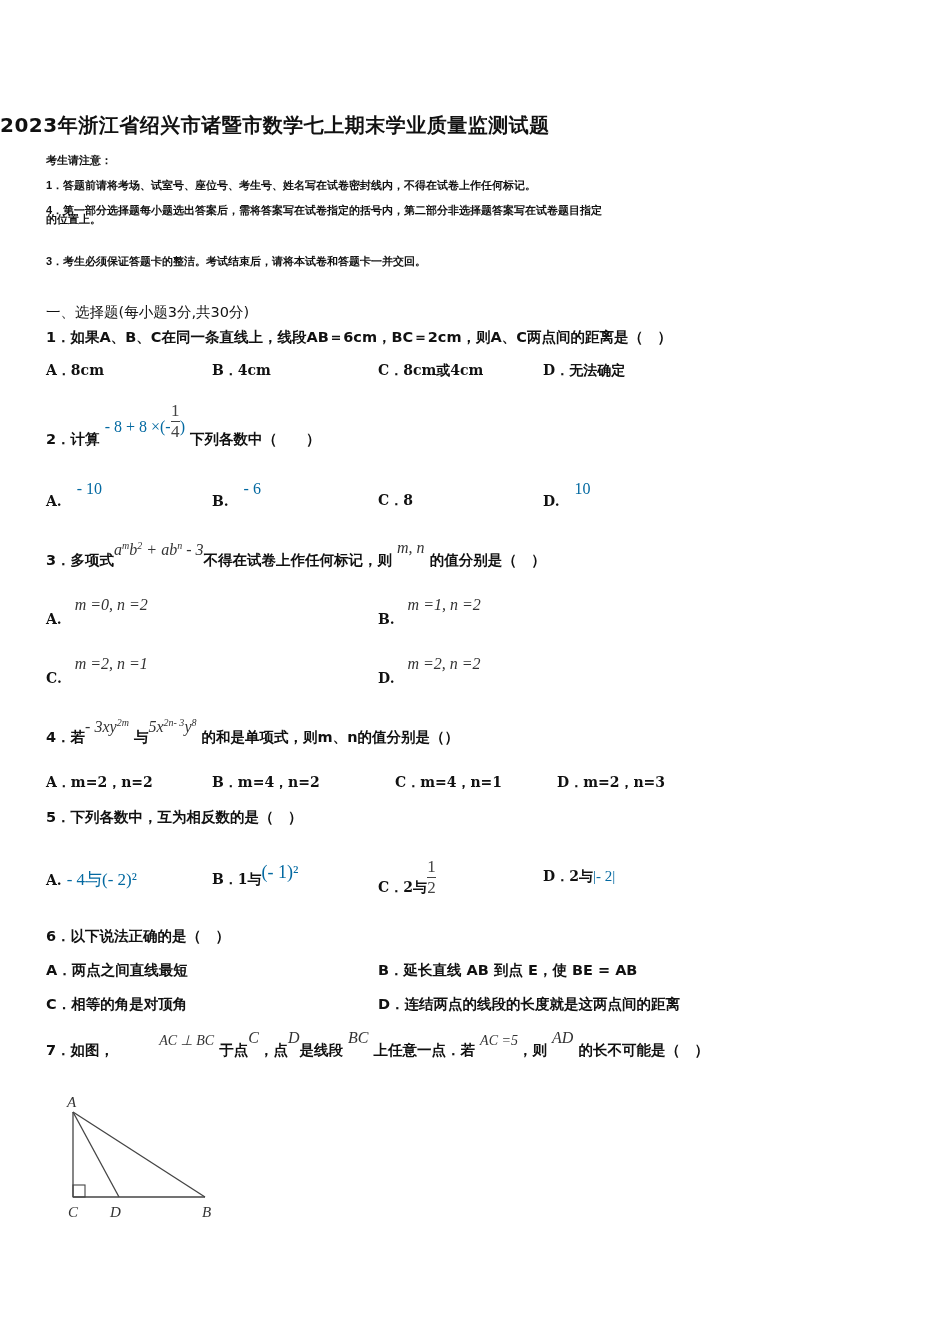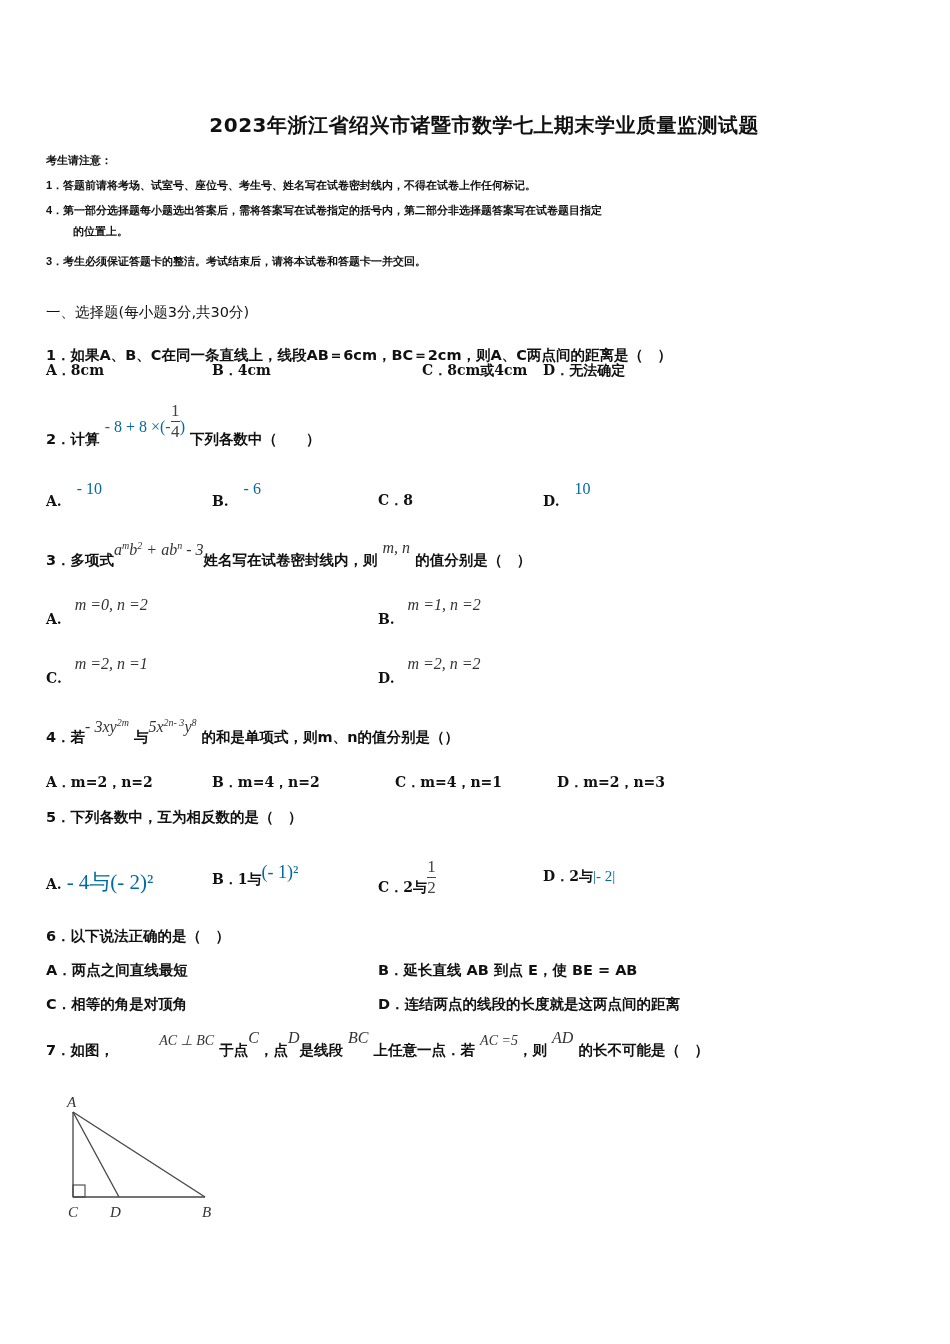--- a/index.html
+++ b/index.html
@@ -1,80 +1,80 @@
 <!DOCTYPE html>
 <html><head>
 <meta charset="utf-8">
 <style>
   html, body { margin: 0; padding: 0; background: #ffffff; }
   body { width: 950px; height: 1344px; position: relative; overflow: hidden;
          font-family: "DejaVu Serif", serif; color: #111; }
   .abs { position: absolute; white-space: nowrap; }
-  .title { font-family: "DejaVu Sans", sans-serif; font-weight: bold; font-size: 20px; left: 0; width: 759px; text-align: right; top: 112px; letter-spacing: 0.5px; }
+  .title { font-family: "DejaVu Sans", sans-serif; font-weight: bold; font-size: 20px; left: 0; width: 759px; text-align: left; top: 112px; letter-spacing: 0.5px; }
   .notice { font-family: Liberation Sans, sans-serif; font-size: 11px; font-weight: bold; left: 46px; }
   .q { font-family: "DejaVu Sans", sans-serif; font-size: 14.5px; font-weight: bold; left: 46px; }
   .opt { font-family: "DejaVu Serif", serif; font-size: 14px; font-weight: bold; }
   .math { font-family: "Liberation Serif", serif; font-weight: normal; color: #0369a1; font-size: 16px; }
   .mathi { font-family: "Liberation Serif", serif; font-style: italic; font-weight: normal; color: #333; font-size: 16px; }
   .frac { display: inline-flex; flex-direction: column; align-items: center; vertical-align: middle; font-family: "Liberation Serif", serif; font-weight: normal; color: #444; font-size: 17px; line-height: 18px; }
   .frac .bar { width: 9px; border-top: 1px solid #444; margin: 1px 0; }
   sup { font-size: 10px; }
   .figure { left: 50px; top: 1092px; width: 180px; height: 140px; }
 </style>
 </head>
 <body>
 
 <div class="abs title">2023年浙江省绍兴市诸暨市数学七上期末学业质量监测试题</div>
 
 <div class="abs notice" style="top:153px;">考生请注意：</div>
 <div class="abs notice" style="top:178px;">1．答题前请将考场、试室号、座位号、考生号、姓名写在试卷密封线内，不得在试卷上作任何标记。</div>
 <div class="abs notice" style="top:203px;">4．第一部分选择题每小题选出答案后，需将答案写在试卷指定的括号内，第二部分非选择题答案写在试卷题目指定</div>
-<div class="abs notice" style="top:224px;margin-left:27px;">的位置上。</div>
+<div class="abs notice" style="top:212px;">的位置上。</div>
 <div class="abs notice" style="top:254px;">3．考生必须保证答题卡的整洁。考试结束后，请将本试卷和答题卡一并交回。</div>
 
 <div class="abs q" style="top:303px; font-weight:normal;">一、选择题(每小题3分,共30分)</div>
 
-<div class="abs q" style="top:328px;margin-top:18px;">1．如果A、B、C在同一条直线上，线段AB＝6cm，BC＝2cm，则A、C两点间的距离是（　）</div>
+<div class="abs q" style="top:328px;">1．如果A、B、C在同一条直线上，线段AB＝6cm，BC＝2cm，则A、C两点间的距离是（　）</div>
 <div class="abs opt" style="top:362px; left:46px;">A．8cm</div>
 <div class="abs opt" style="top:362px; left:212px;">B．4cm</div>
-<div class="abs opt" style="top:362px; left:378px;margin-left:44px;">C．8cm或4cm</div>
+<div class="abs opt" style="top:362px; left:378px;">C．8cm或4cm</div>
 <div class="abs opt" style="top:362px; left:543px;">D．无法确定</div>
 
 <div class="abs q" style="top:402px;">
   <span style="position:relative; top:18px;">2．计算</span>
   <span class="math" style="position:relative; top:6px;">- 8 + 8 ×(-</span><span class="frac">
       <span>1</span>
       <span class="bar"></span>
       <span>4</span>
     </span><span class="math" style="position:relative; top:6px;">)</span>
   <span style="position:relative; top:18px;">下列各数中（　　）</span>
 </div>
 <div class="abs opt" style="top:492px; left:46px;"><span>A.</span> <span class="math" style="position:relative; top:-12px; left:10px;">- 10</span></div>
 <div class="abs opt" style="top:492px; left:212px;"><span>B.</span> <span class="math" style="position:relative; top:-12px; left:10px;">- 6</span></div>
 <div class="abs opt" style="top:492px; left:378px;">C．8</div>
 <div class="abs opt" style="top:492px; left:543px;"><span>D.</span> <span class="math" style="position:relative; top:-12px; left:10px;">10</span></div>
 
 <div class="abs q" style="top:550px;">
-  <span>3．多项式</span><span class="mathi" style="position:relative; top:-10px;">a<sup>m</sup>b<sup>2</sup> + ab<sup>n</sup> - 3</span><span>姓名写在试卷密封线内，则</span> <span class="mathi" style="position:relative; top:-12px;">m, n</span> <span>的值分别是（　）</span>
+  <span>3．多项式</span><span class="mathi" style="position:relative; top:-10px;">a<sup>m</sup>b<sup>2</sup> + ab<sup>n</sup> - 3</span><span>不得在试卷上作任何标记，则</span> <span class="mathi" style="position:relative; top:-12px;">m, n</span> <span>的值分别是（　）</span>
 </div>
 <div class="abs opt" style="top:610px; left:46px;"><span>A.</span> <span class="mathi" style="position:relative; top:-14px; left:8px;">m =0, n =2</span></div>
 <div class="abs opt" style="top:610px; left:378px;"><span>B.</span> <span class="mathi" style="position:relative; top:-14px; left:8px;">m =1, n =2</span></div>
 <div class="abs opt" style="top:669px; left:46px;"><span>C.</span> <span class="mathi" style="position:relative; top:-14px; left:8px;">m =2, n =1</span></div>
 <div class="abs opt" style="top:669px; left:378px;"><span>D.</span> <span class="mathi" style="position:relative; top:-14px; left:8px;">m =2, n =2</span></div>
 
 <div class="abs q" style="top:727px;">
   <span>4．若</span><span class="mathi" style="position:relative; top:-10px;">- 3xy<sup>2m</sup></span> <span>与</span><span class="mathi" style="position:relative; top:-10px;">5x<sup>2n- 3</sup>y<sup>8</sup></span> <span>的和是单项式，则m、n的值分别是（）</span>
 </div>
 <div class="abs opt" style="top:774px; left:46px;">A．m=2，n=2</div>
 <div class="abs opt" style="top:774px; left:212px;">B．m=4，n=2</div>
 <div class="abs opt" style="top:774px; left:395px;">C．m=4，n=1</div>
 <div class="abs opt" style="top:774px; left:557px;">D．m=2，n=3</div>
 
 <div class="abs q" style="top:808px;">5．下列各数中，互为相反数的是（　）</div>
-<div class="abs opt" style="top:868px; left:46px;"><span>A.</span> <span class="math" style="font-size:21px;">- 4与(- 2)²</span></div>
+<div class="abs opt" style="top:868px; left:46px;"><span>A.</span> <span class="math" style="font-size:17px;">- 4与(- 2)²</span></div>
 <div class="abs opt" style="top:868px; left:212px;"><span>B．1与</span><span class="math" style="font-size:18px; position:relative; top:-6px;">(- 1)²</span></div>
 <div class="abs opt" style="top:868px; left:378px;"><span>C．2与</span><span class="frac" style="position:relative; top:-10px;">
       <span>1</span>
       <span class="bar"></span>
       <span>2</span>
     </span></div>
 <div class="abs opt" style="top:868px; left:543px;"><span>D．2与</span><span class="math" style="font-size:15px;">|- 2|</span></div>
 
 <div class="abs q" style="top:927px;">6．以下说法正确的是（　）</div>
 <div class="abs q" style="top:961px;">A．两点之间直线最短</div>

